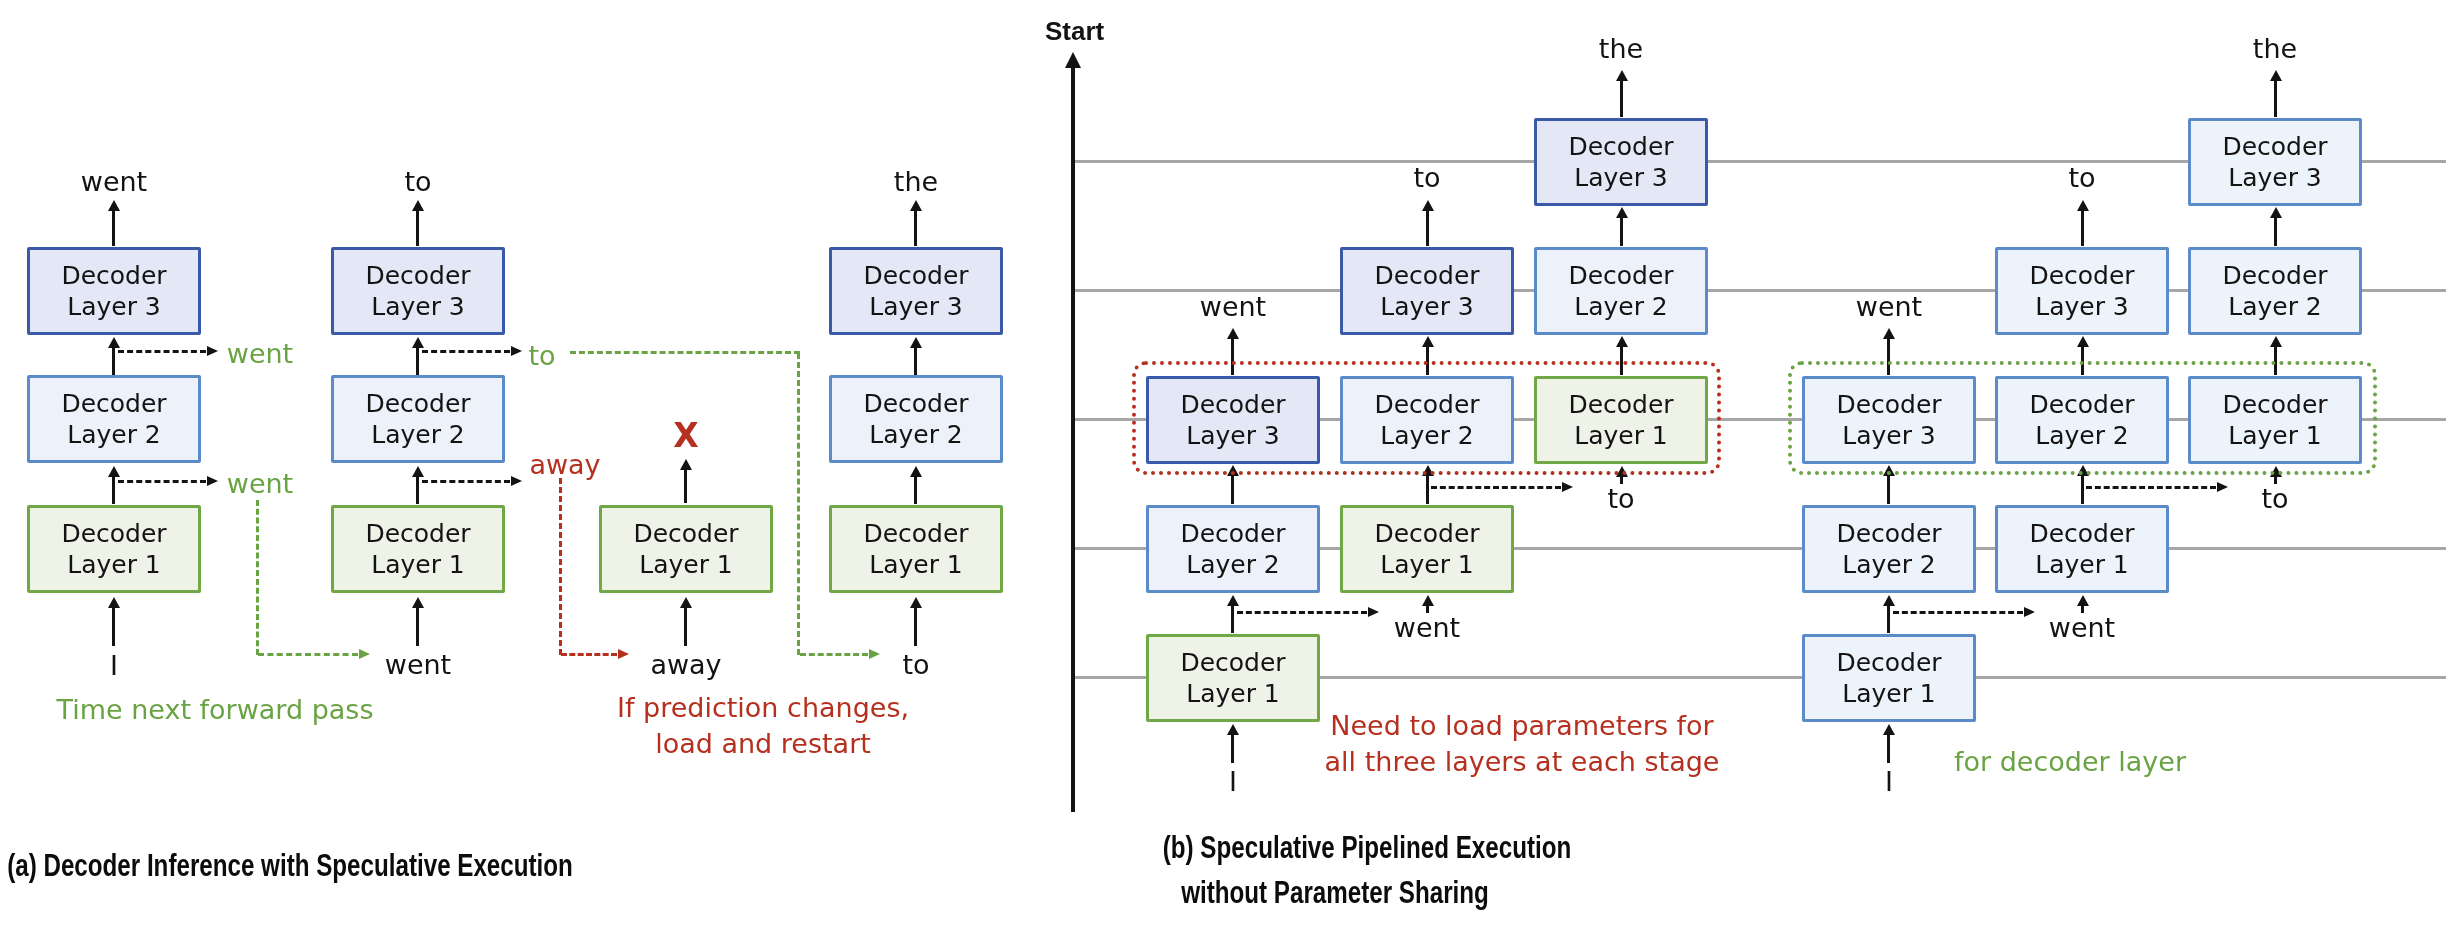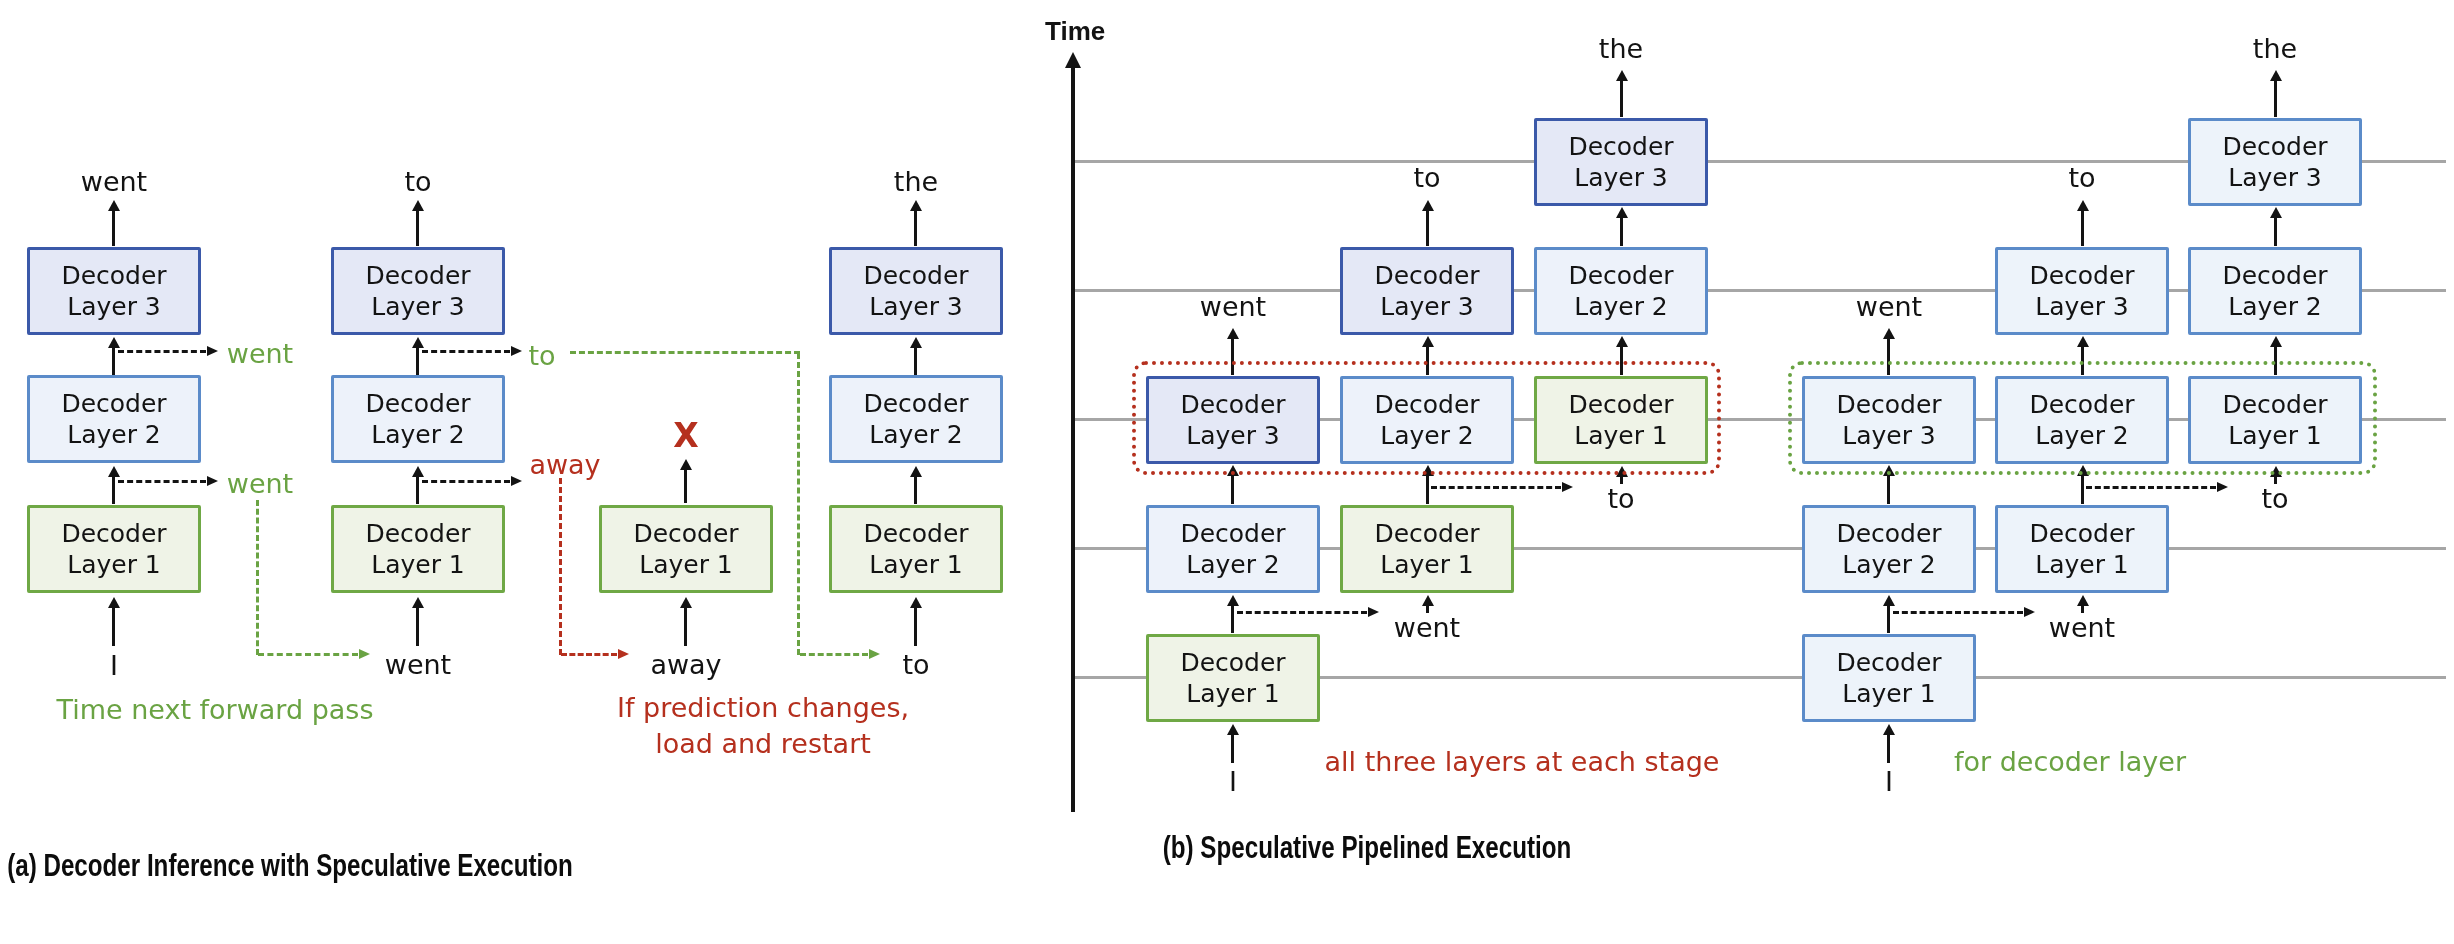--- a/index.html
+++ b/index.html
@@ -159,21 +159,21 @@
   <div class="eh cg ah" style="left:800px;top:653px;width:68px"></div>
 
   <div class="ev cr" style="left:559px;top:478px;height:177px"></div>
   <div class="eh cr ah" style="left:561px;top:653px;width:56px"></div>
 
   <div class="note g" style="left:215px;top:694px">Time next forward pass</div>
   <div class="note r" style="left:763px;top:692px">If prediction changes,</div>
   <div class="note r" style="left:763px;top:728px">load and restart</div>
   <div class="title" style="left:290px;top:848px"><span class="cond">(a) Decoder Inference with Speculative Execution</span></div>
 
-  <div class="timelbl" style="left:1045px;top:16px">Time</div>
+  <div class="timelbl" style="left:1045px;top:16px">Start</div>
   <div class="taxis" style="left:1071px;top:68px;height:744px"></div>
   <div class="gline" style="left:1075px;top:160px;width:1371px"></div>
   <div class="gline" style="left:1075px;top:289px;width:1371px"></div>
   <div class="gline" style="left:1075px;top:418px;width:1371px"></div>
   <div class="gline" style="left:1075px;top:547px;width:1371px"></div>
   <div class="gline" style="left:1075px;top:676px;width:1371px"></div>
 
   <div class="box g1" style="left:1146px;top:634px">
       <span>Decoder</span>
       <span>Layer 1</span>
@@ -228,22 +228,24 @@
   <div class="tok" style="left:1233px;top:291px">went</div>
   <div class="tok" style="left:1427px;top:162px">to</div>
   <div class="tok" style="left:1621px;top:33px">the</div>
   <div class="tok" style="left:1233px;top:766px">I</div>
   <div class="tok" style="left:1427px;top:612px">went</div>
   <div class="tok" style="left:1621px;top:483px">to</div>
 
   <div class="hd" style="left:1237px;top:611px;width:130px"></div>
   <div class="hd" style="left:1431px;top:486px;width:130px"></div>
 
+  <div class="note r" style="left:1522px;top:710px">Need to load parameters for</div>
   <div class="note r" style="left:1522px;top:746px">all three layers at each stage</div>
   <div class="title" style="left:1367px;top:830px"><span class="cond">(b) Speculative Pipelined Execution</span></div>
+  <div class="title" style="left:1335px;top:875px"><span class="cond">without Parameter Sharing</span></div>
 
   <div class="box sh" style="left:1802px;top:634px">
       <span>Decoder</span>
       <span>Layer 1</span>
     </div>
   <div class="box sh" style="left:1802px;top:505px">
       <span>Decoder</span>
       <span>Layer 2</span>
     </div>
   <div class="box sh" style="left:1995px;top:505px">

